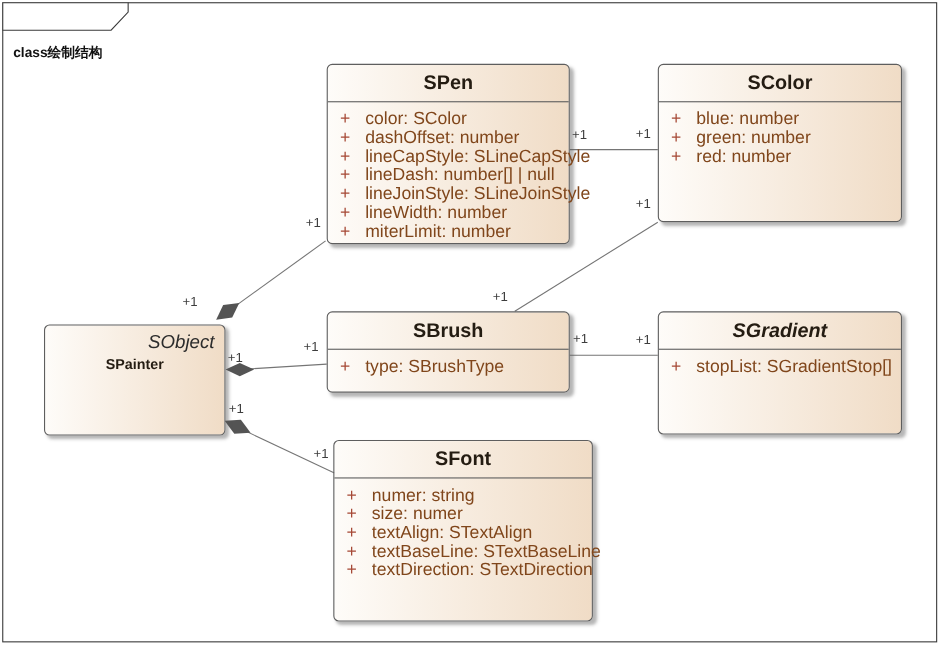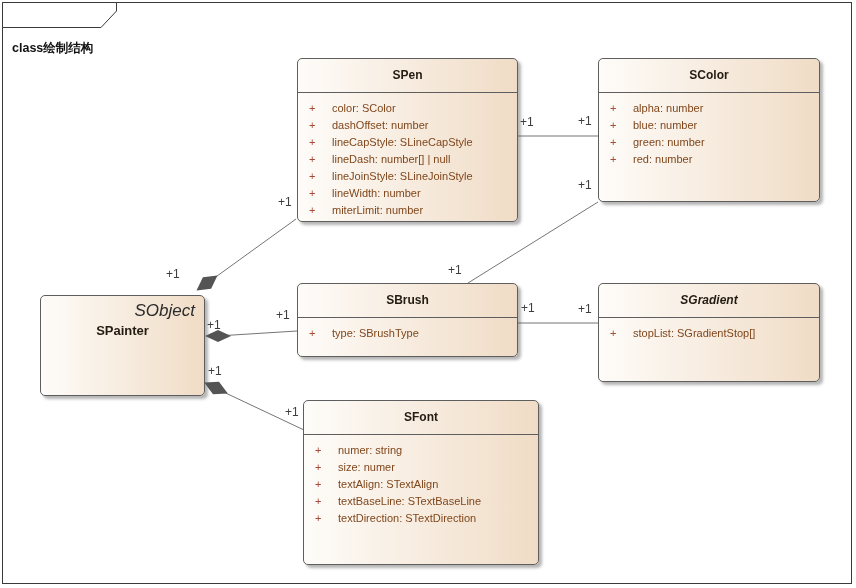--- a/index.html
+++ b/index.html
@@ -23,25 +23,25 @@
   
   .uml-class {
     position:absolute; box-sizing:border-box;
     border:1px solid #5e5e5e; border-radius:5px;
     background:linear-gradient(to right, #fefcf9 0%, #f0dcc6 100%);
     box-shadow:3px 3px 3px rgba(90,90,90,0.45);
   }
   .cls-header {
     height:33px; line-height:33px; text-align:center;
     border-bottom:1px solid #5e5e5e;
-    font-size:12px; font-weight:bold; color:#241c12; white-space:nowrap;
+    font-size:18px; font-weight:bold; color:#241c12; white-space:nowrap;
   }
   .abstract .cls-header { font-style:italic; }
   .cls-attrs { padding-top:7px; }
-  .attr-row { height:17px; line-height:17px; font-size:11px; color:#80461b; white-space:nowrap; }
+  .attr-row { height:17px; line-height:17px; font-size:16px; color:#80461b; white-space:nowrap; }
   .vis { display:inline-block; width:23px; padding-left:11px; color:#a64936; }
   
   .corner-label {
     position:absolute; top:5px; right:9px;
     font-size:17px; font-style:italic; color:#2b2b2b;
   }
   .painter-name {
     margin-top:27px; text-align:center;
     font-size:13px; font-weight:bold; color:#241c12;
   }
@@ -92,35 +92,34 @@
     <div class="attr-row"><span class="vis">+</span><span>lineDash: number[] | null</span></div>
     <div class="attr-row"><span class="vis">+</span><span>lineJoinStyle: SLineJoinStyle</span></div>
     <div class="attr-row"><span class="vis">+</span><span>lineWidth: number</span></div>
     <div class="attr-row"><span class="vis">+</span><span>miterLimit: number</span></div>
   </div>
 </div>
 
 <div class="uml-class" style="left:598px; top:58px; width:222px; height:144px;">
   <div class="cls-header">SColor</div>
   <div class="cls-attrs">
-    <div class="attr-row"><span class="vis">+</span><span>alpha: number</span></div>
     <div class="attr-row"><span class="vis">+</span><span>blue: number</span></div>
     <div class="attr-row"><span class="vis">+</span><span>green: number</span></div>
     <div class="attr-row"><span class="vis">+</span><span>red: number</span></div>
   </div>
 </div>
 
 <div class="uml-class" style="left:297px; top:283px; width:221px; height:74px;">
   <div class="cls-header">SBrush</div>
   <div class="cls-attrs">
     <div class="attr-row"><span class="vis">+</span><span>type: SBrushType</span></div>
   </div>
 </div>
 
-<div class="uml-class abstract" style="left:598px; top:283px; width:222px; height:99px;">
+<div class="uml-class abstract" style="left:598px; top:283px; width:222px; height:112px;">
   <div class="cls-header">SGradient</div>
   <div class="cls-attrs">
     <div class="attr-row"><span class="vis">+</span><span>stopList: SGradientStop[]</span></div>
   </div>
 </div>
 
 <div class="uml-class" style="left:303px; top:400px; width:236px; height:165px;">
   <div class="cls-header">SFont</div>
   <div class="cls-attrs">
     <div class="attr-row"><span class="vis">+</span><span>numer: string</span></div>

